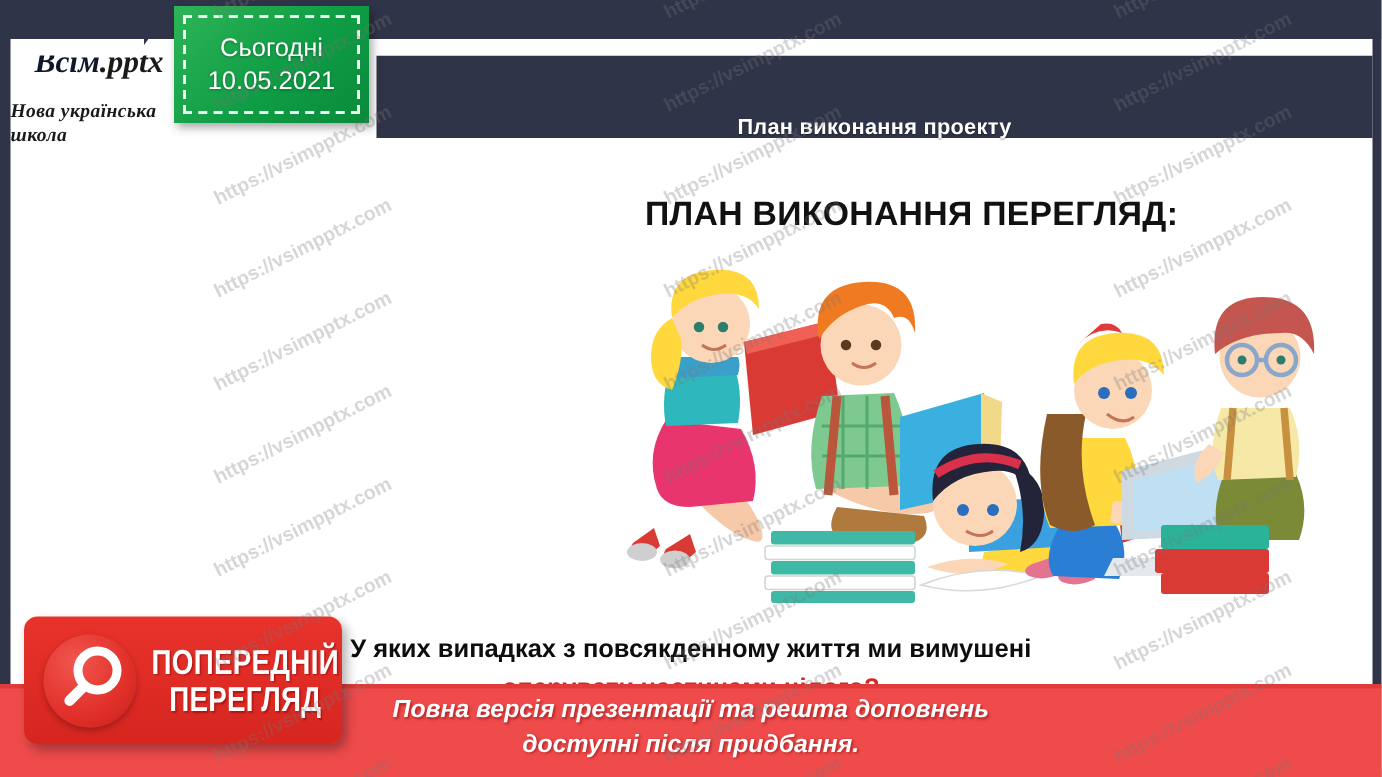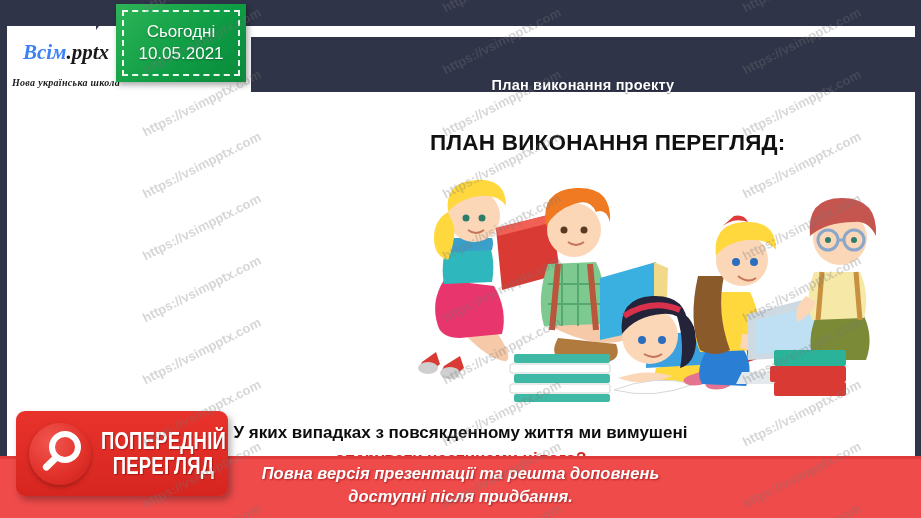--- a/index.html
+++ b/index.html
@@ -37,23 +37,23 @@
   
   .white-band{position:absolute;left:7px;top:26px;width:908px;height:11px;background:#ffffff;z-index:5;}
 
   
   #logo-box{
     position:absolute;left:7px;top:37px;width:118px;height:55px;
     background:#ffffff;z-index:5;
     display:flex;flex-direction:column;align-items:center;justify-content:center;
   }
   #logo-main{font-family:"Liberation Serif", serif;font-size:21px;font-weight:bold;font-style:italic;line-height:1;}
-  #logo-main .g{color:#3b82f6;}
+  #logo-main .g{color:#0f172a;}
   #logo-main .d{color:#1a1a1a;}
-  #logo-sub{font-family:"Liberation Serif", serif;font-size:10px;font-weight:bold;font-style:italic;color:#1a1a1a;margin-top:14px;letter-spacing:.3px;}
+  #logo-sub{font-family:"Liberation Serif", serif;font-size:13px;font-weight:bold;font-style:italic;color:#1a1a1a;margin-top:14px;letter-spacing:.3px;}
 
   
   #date-badge-wrap{position:absolute;left:112px;top:0px;width:140px;height:92px;z-index:8;}
   #date-fold{
     position:absolute;left:-16px;top:0;width:0;height:0;
     border-top:30px solid #2f3448;
     border-left:0 solid transparent;
     border-right:22px solid transparent;
   }
   #date-badge{

